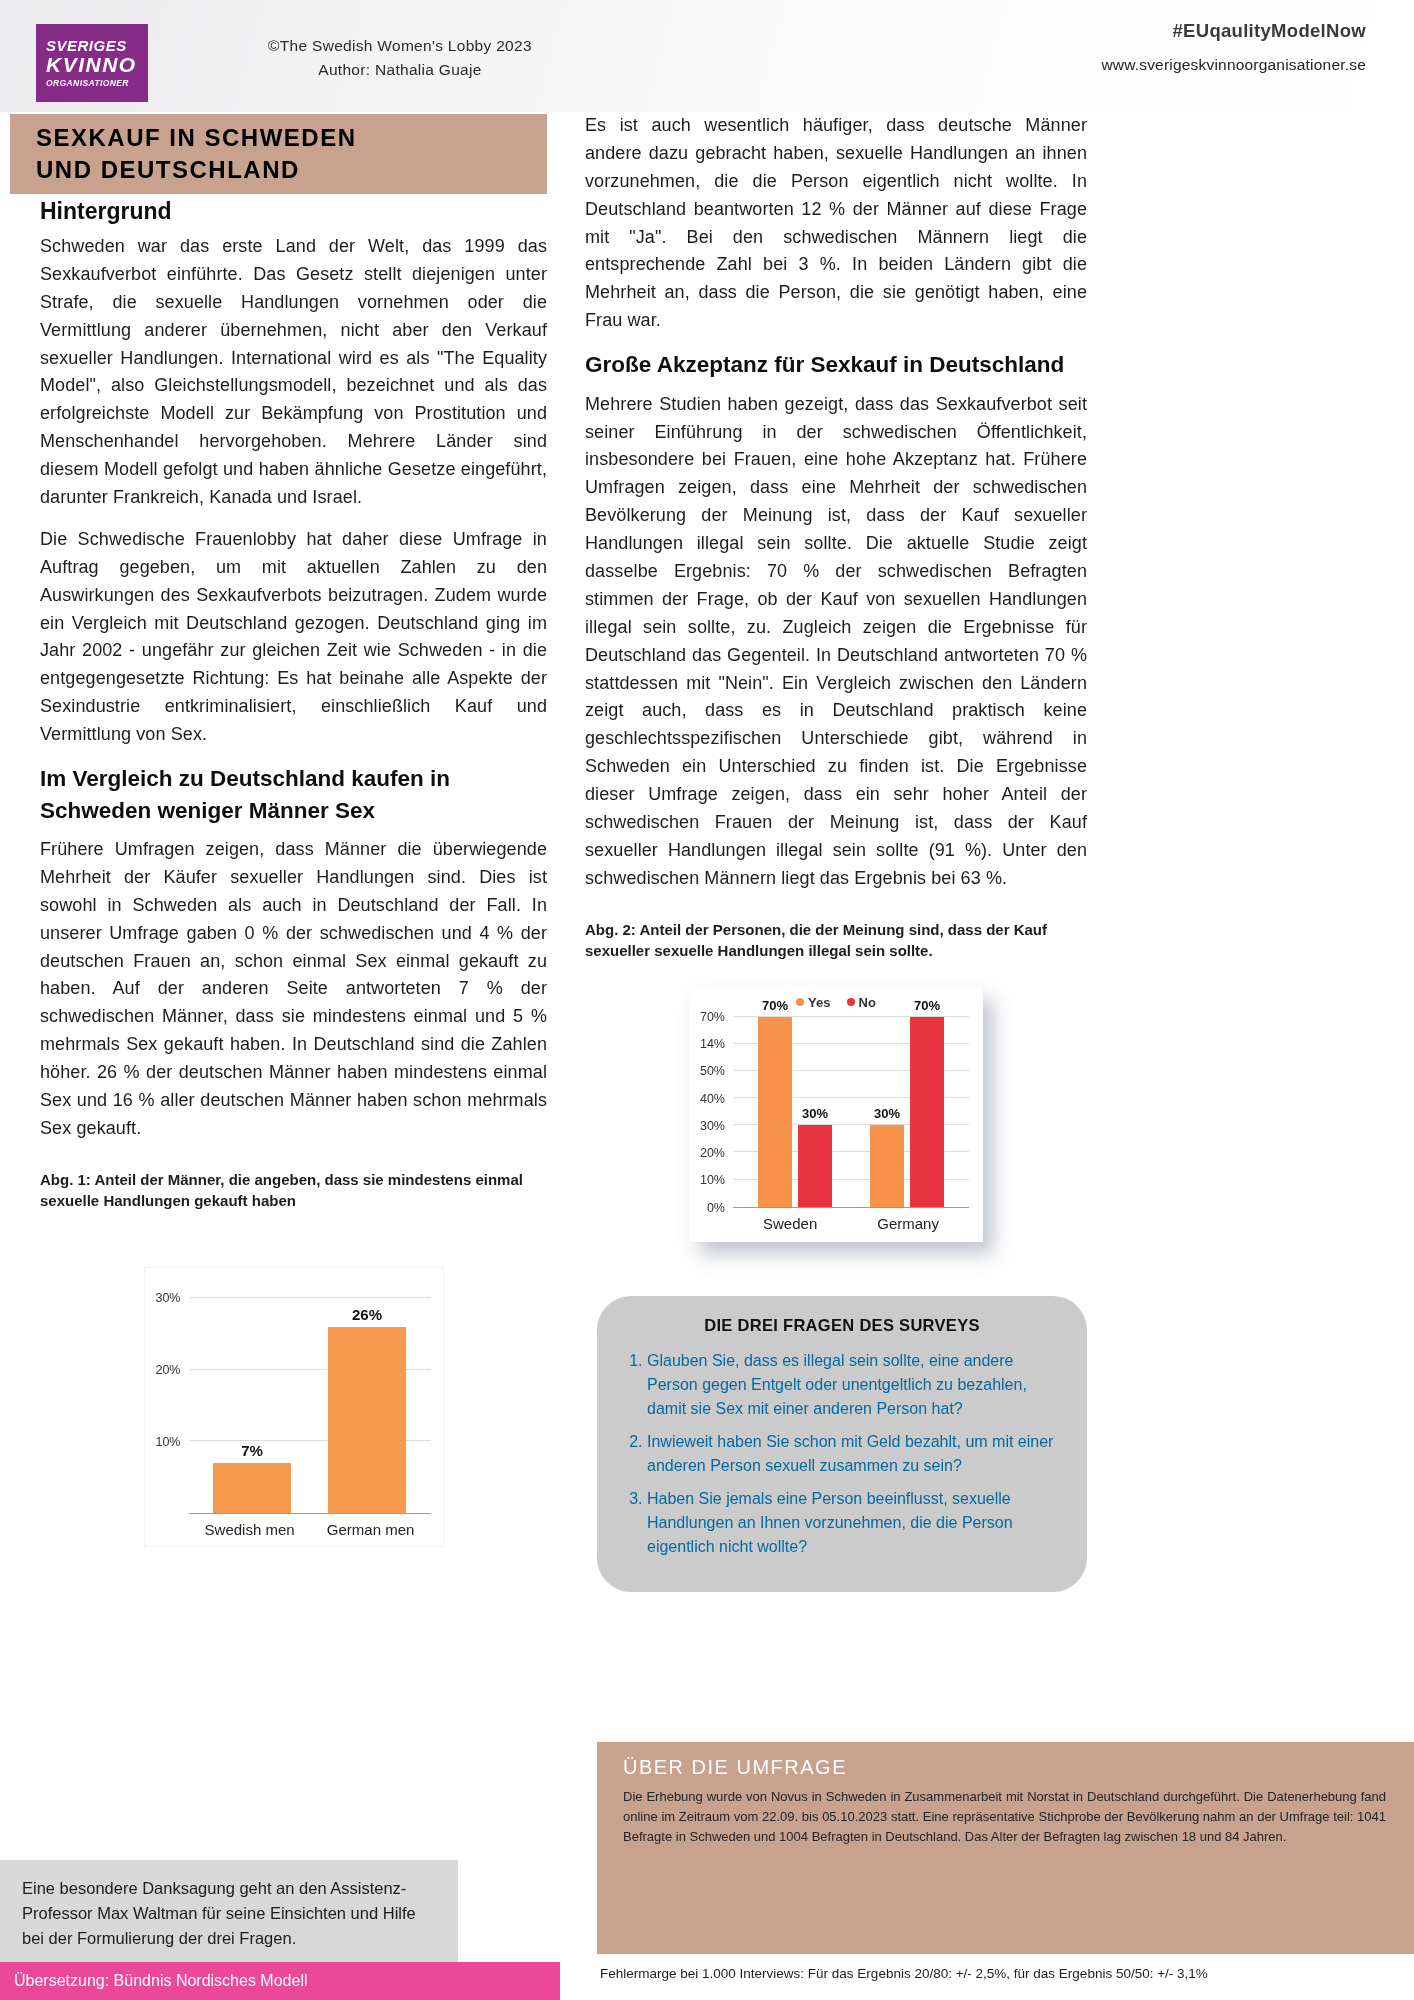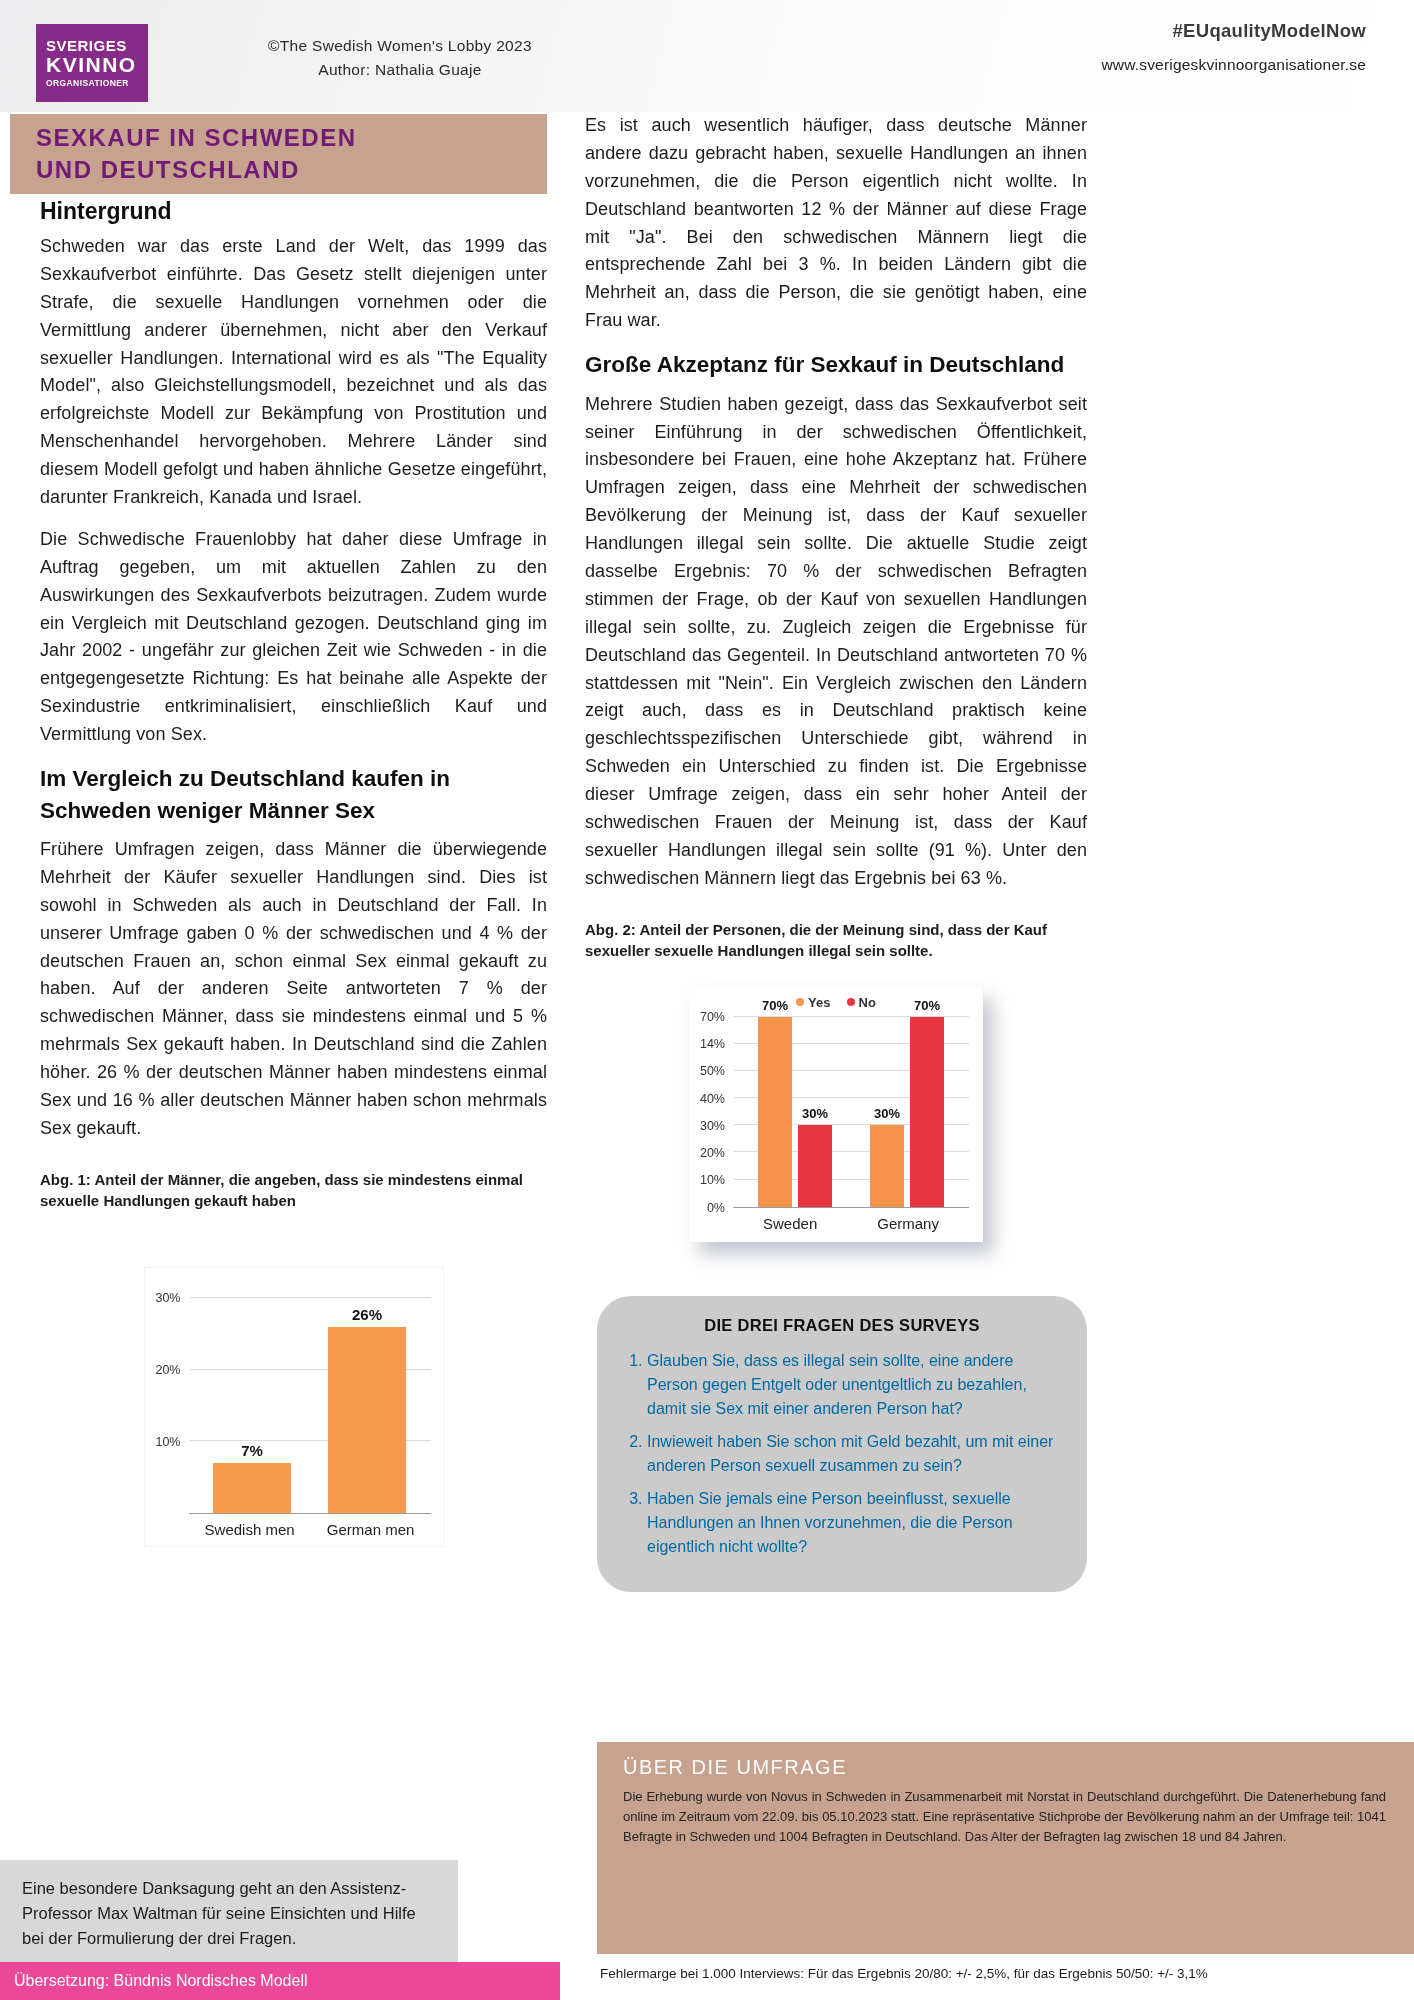--- a/index.html
+++ b/index.html
@@ -9,34 +9,34 @@
     font-family:"Liberation Sans","DejaVu Sans",sans-serif;
   }
   
   .header-bg{
     position:absolute;left:0;top:0;width:1414px;height:112px;
     background:linear-gradient(105deg,#ececee 0%,#f5f5f6 35%,#fdfdfd 70%,#ffffff 100%);
   }
   .logo{
     position:absolute;left:36px;top:24px;width:112px;height:78px;
     background:#862c88;color:#fff;display:flex;flex-direction:column;justify-content:center;
-    padding-left:10px;box-sizing:border-box;line-height:1.08;
+    padding-left:10px;box-sizing:border-box;line-height:1.08;font-style:italic;
   }
   .logo .l1{font-size:15px;font-weight:bold;letter-spacing:.5px;}
   .logo .l2{font-size:21px;font-weight:bold;letter-spacing:1.5px;}
   .logo .l3{font-size:8.5px;font-weight:bold;letter-spacing:.4px;margin-top:2px;}
   .credit{position:absolute;left:250px;top:34px;width:300px;text-align:center;
     font-size:15.5px;color:#2a2a2a;line-height:1.55;letter-spacing:.3px;}
   .header-right{position:absolute;right:48px;top:20px;text-align:right;}
   .hashtag{font-size:18.5px;font-weight:bold;color:#3a3a3a;letter-spacing:.3px;}
   .website{font-size:15.5px;color:#222;margin-top:14px;letter-spacing:.2px;}
   
   .banner{
     position:absolute;left:10px;top:114px;width:537px;height:80px;background:#c7a28e;
-    color:#701a75;padding:8px 17px 0 26px;box-sizing:border-box;
+    color:#000000;padding:8px 17px 0 26px;box-sizing:border-box;
   }
   .banner div{font-size:24px;font-weight:bold;letter-spacing:1.5px;line-height:1.35;}
   
   .left-col{position:absolute;left:40px;top:198px;width:507px;}
   .right-col{position:absolute;left:585px;top:112px;width:502px;}
   h2.section{font-size:23px;font-weight:bold;color:#0f0f0f;margin:0 0 8px 0;}
   h2.section2{font-size:22.5px;font-weight:bold;color:#0f0f0f;margin:6px 0 10px 0;line-height:1.4;}
   p.body{font-size:18px;line-height:1.55;text-align:justify;margin:0 0 14px 0;letter-spacing:.1px;}
   .fig-caption{font-size:15px;font-weight:bold;line-height:1.4;margin:26px 0 0 0;}
   

